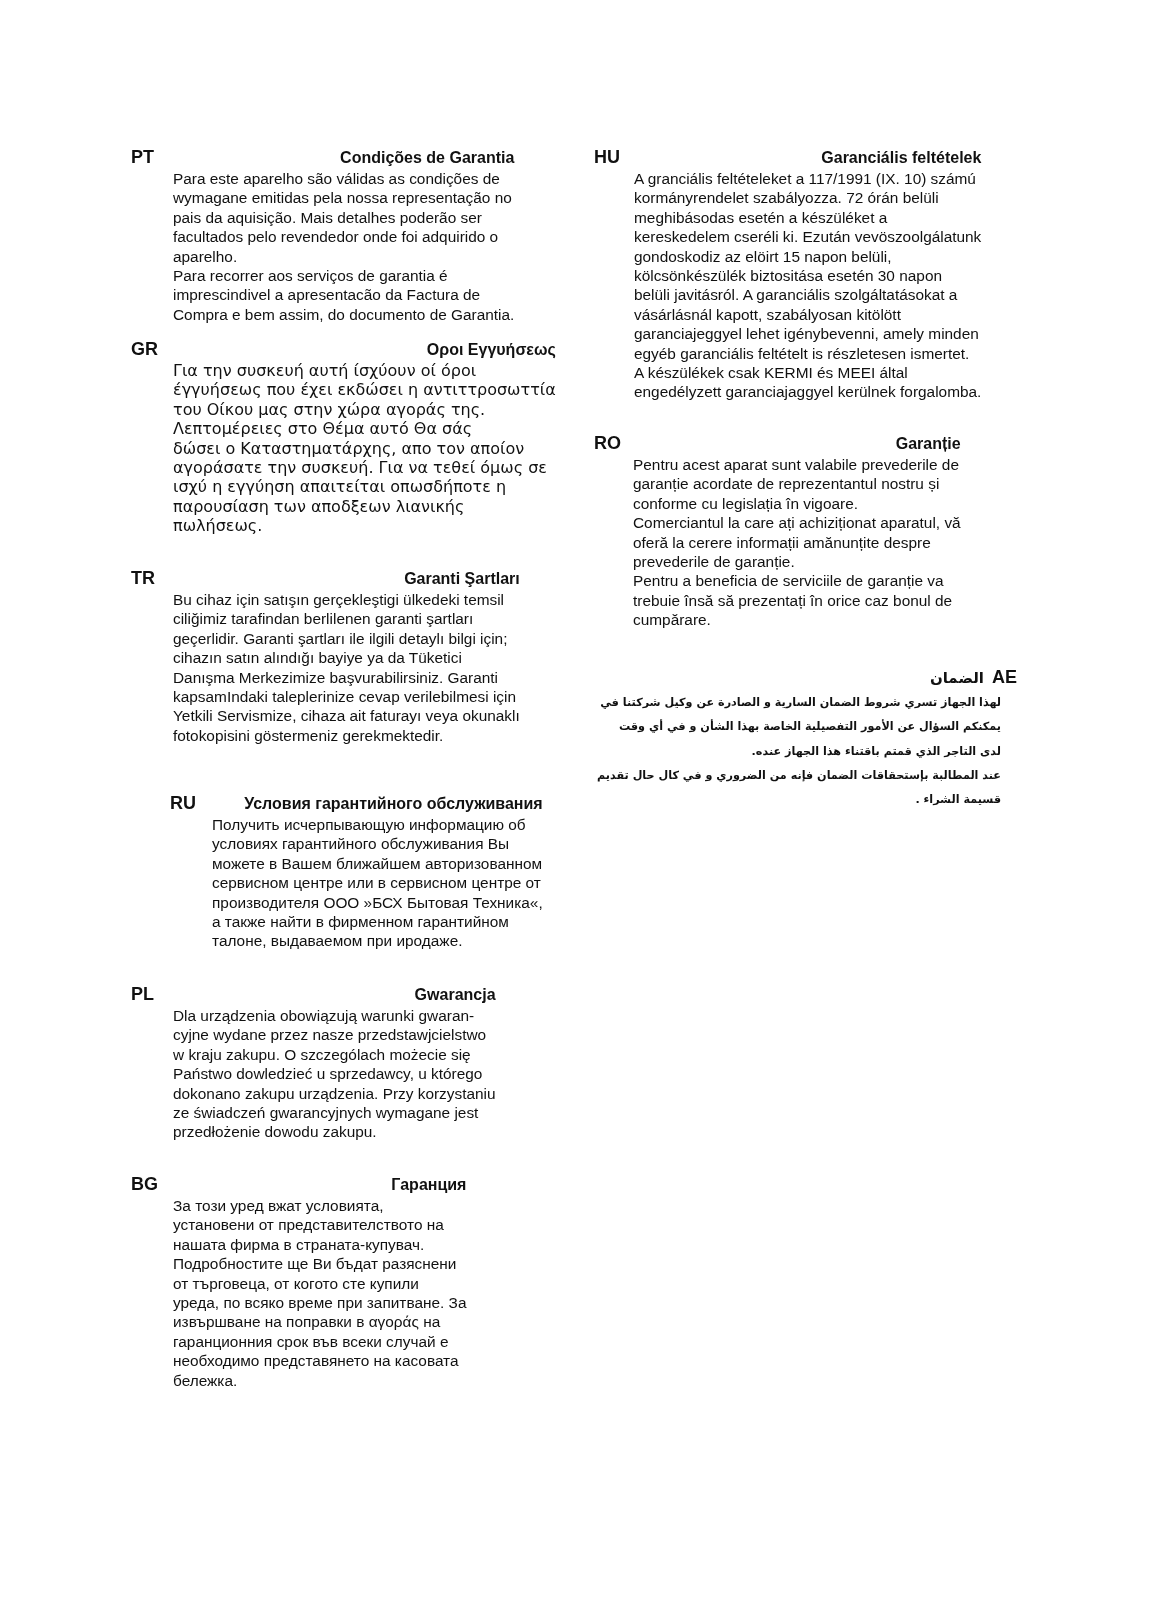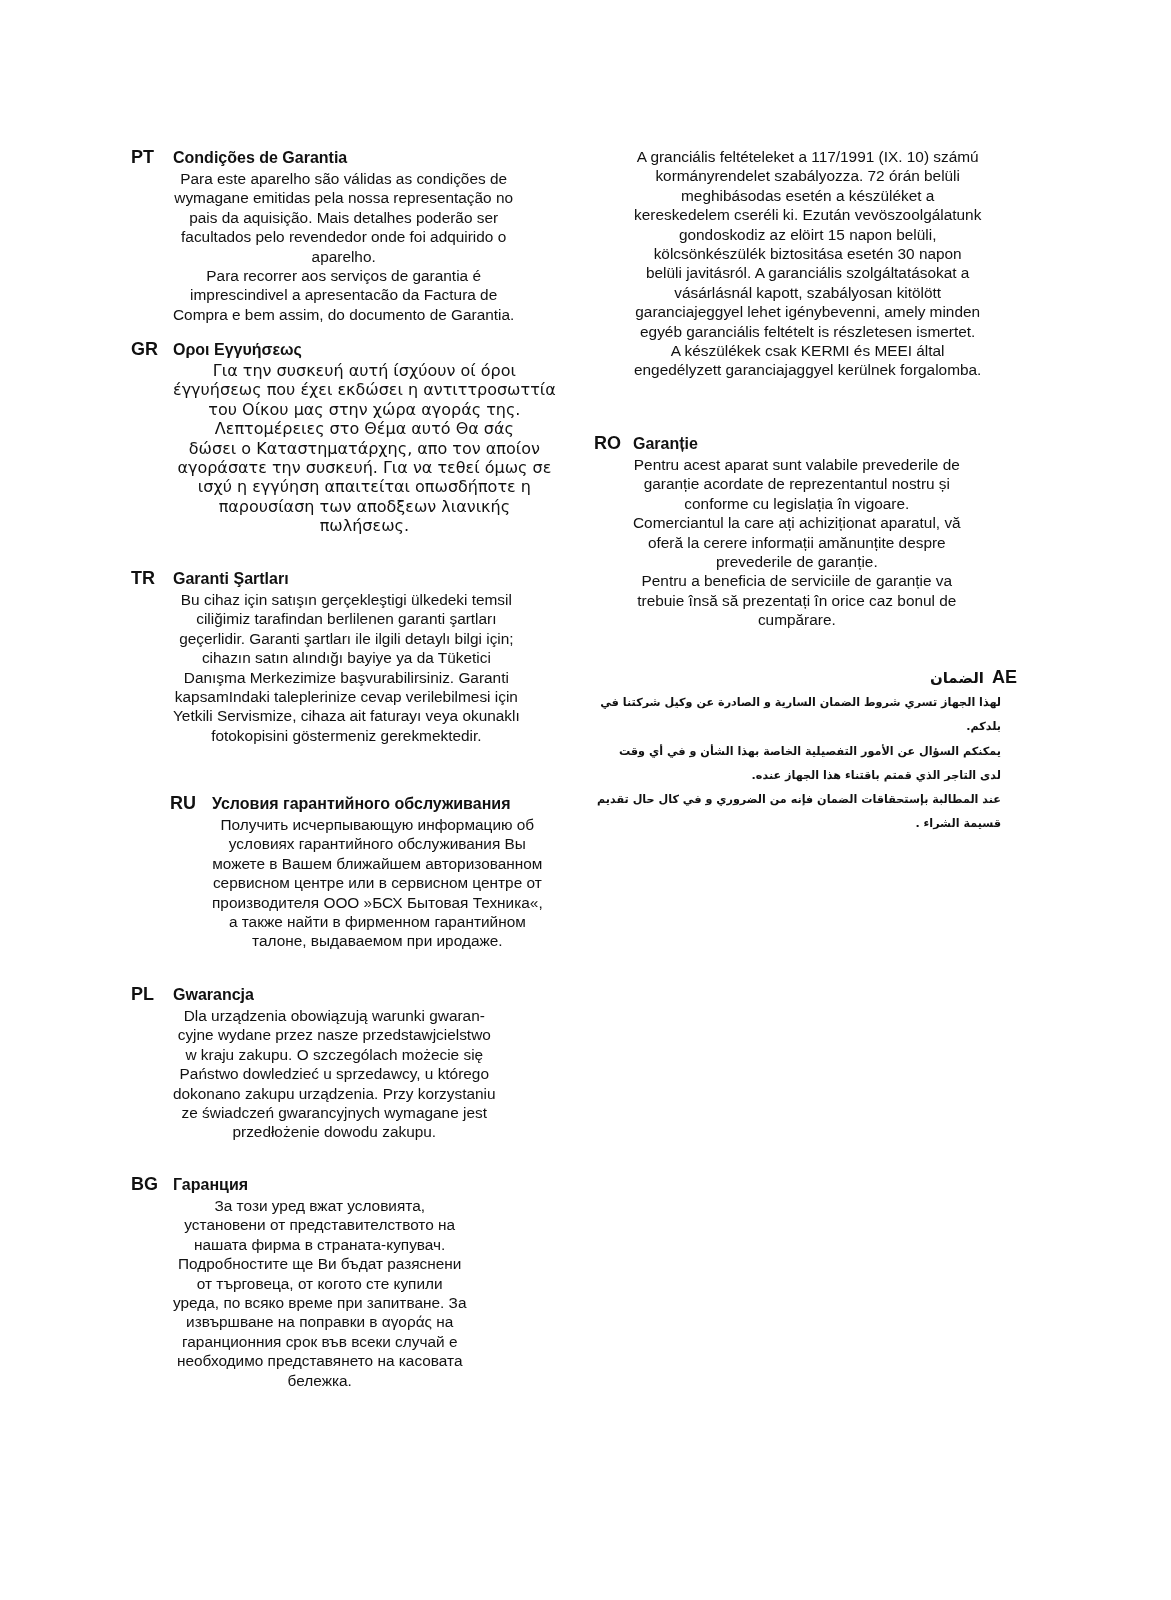--- a/index.html
+++ b/index.html
@@ -23,40 +23,40 @@
     .col-right { left: 594px; width: 450px; }
 
     .section {
       position: absolute;
       left: 0;
     }
     .head {
       display: flex;
       align-items: baseline;
       height: 22px;
+      justify-content: space-between;
     }
     .code {
       width: 42px;
       font-weight: bold;
       font-size: 18px;
       line-height: 20px;
       flex: 0 0 42px;
     }
     .title {
       font-weight: bold;
       font-size: 16px;
       line-height: 20px;
       white-space: nowrap;
     }
     .body {
       margin-left: 42px;
       font-size: 15.4px;
       line-height: 19.4px;
       white-space: nowrap;
-      text-align: center;
     }
     .body .line { display: block; }
 
     
     .ae {
       position: absolute;
       right: 0;
       text-align: right;
       direction: rtl;
     }
@@ -192,20 +192,24 @@
       <span class="line">необходимо представянето на касовата</span>
       <span class="line">бележка.</span>
     </div>
   </div>
 
 </div>
 
 <div class="col col-right">
 
   <div class="section" style="top:147px;">
+    <div class="head">
+      <span class="code" style="width:39px;flex-basis:39px;">HU</span>
+      <span class="title">Garanciális feltételek</span>
+    </div>
     <div class="body" style="margin-left:40px;">
       <span class="line">A granciális feltételeket a 117/1991 (IX. 10) számú</span>
       <span class="line">kormányrendelet szabályozza. 72 órán belüli</span>
       <span class="line">meghibásodas esetén a készüléket a</span>
       <span class="line">kereskedelem cseréli ki. Ezután vevöszoolgálatunk</span>
       <span class="line">gondoskodiz az elöirt 15 napon belüli,</span>
       <span class="line">kölcsönkészülék biztositása esetén 30 napon</span>
       <span class="line">belüli javitásról. A garanciális szolgáltatásokat a</span>
       <span class="line">vásárlásnál kapott, szabályosan kitölött</span>
       <span class="line">garanciajeggyel lehet igénybevenni, amely minden</span>
@@ -233,21 +237,20 @@
     </div>
   </div>
 
   <div class="ae" style="top:667px; right:27px; width:400px;">
     <div class="head">
       <span class="code">AE</span>
       <span class="title">الضمان</span>
     </div>
     <div class="body">
       <span class="line">لهذا الجهاز تسري شروط الضمان السارية و الصادرة عن وكيل شركتنا في</span>
-      <span class="line">بلدكم.</span>
       <span class="line">يمكنكم السؤال عن الأمور التفصيلية الخاصة بهذا الشأن و في أي وقت</span>
       <span class="line">لدى التاجر الذي قمتم باقتناء هذا الجهاز عنده.</span>
       <span class="line">عند المطالبة بإستحقاقات الضمان فإنه من الضروري و في كال حال تقديم</span>
       <span class="line">قسيمة الشراء .</span>
     </div>
   </div>
 
 </div>
 
 </body></html>

